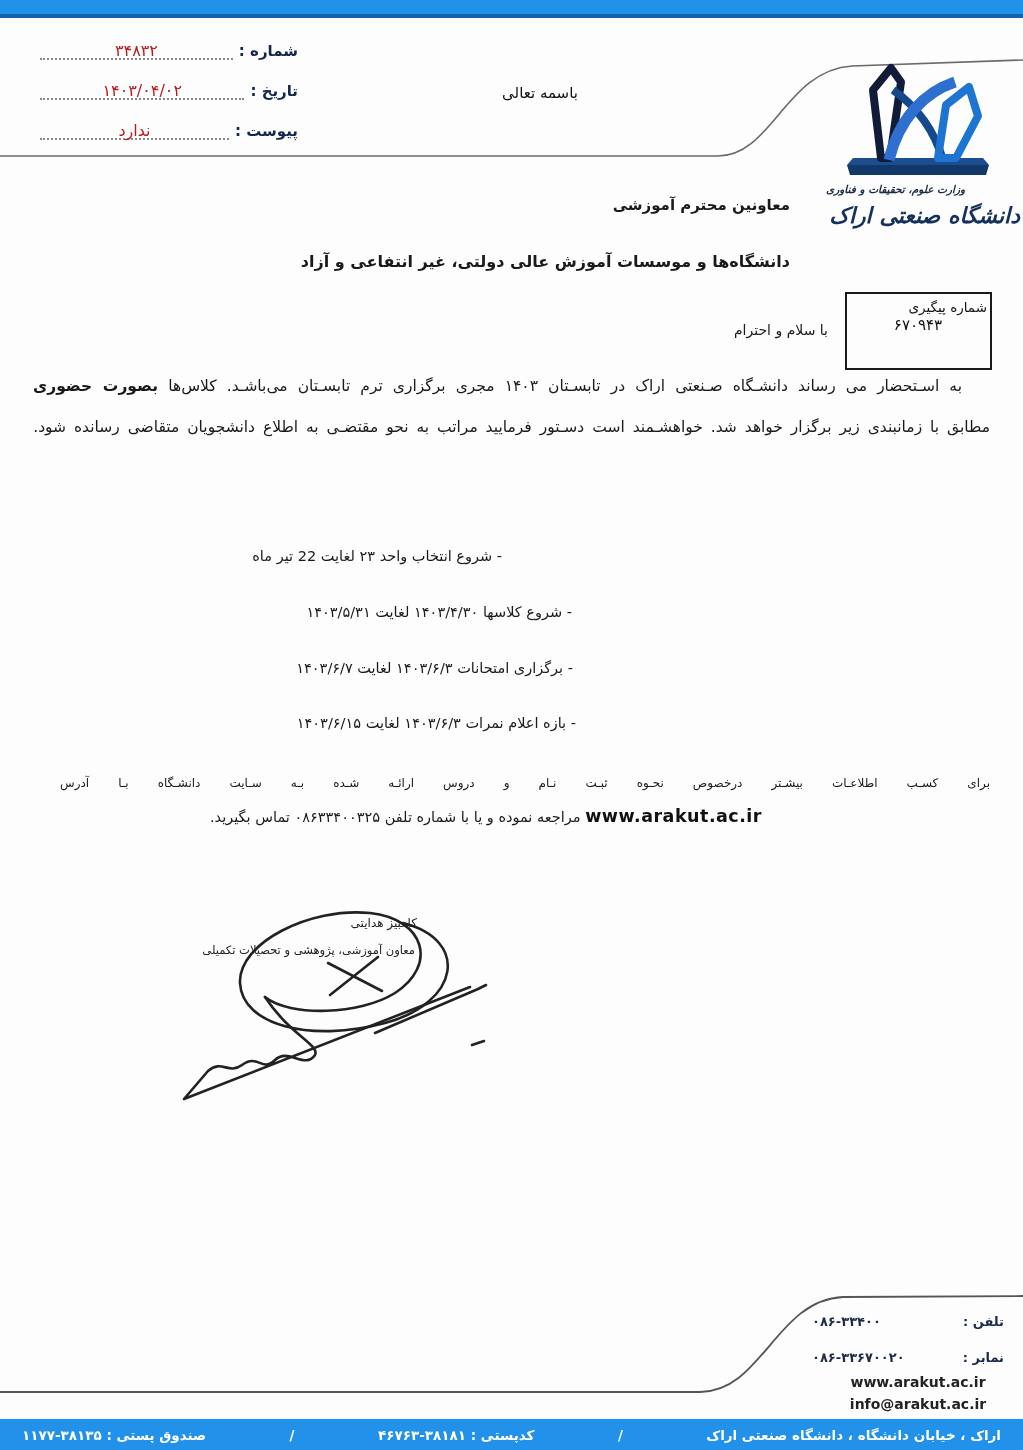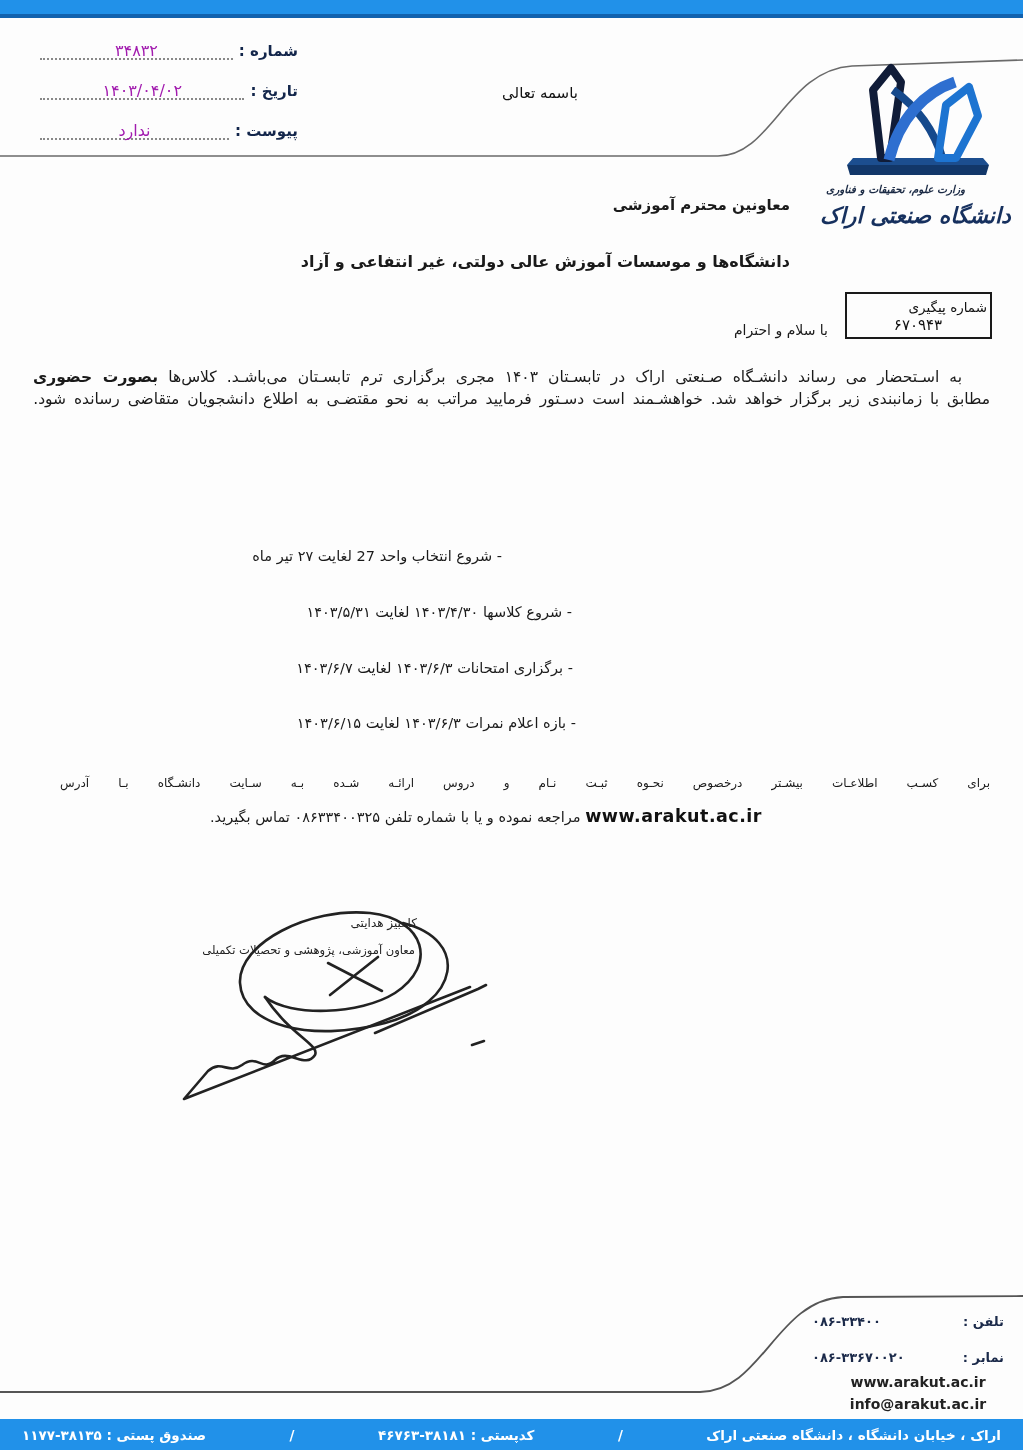--- a/index.html
+++ b/index.html
@@ -13,46 +13,46 @@
     background:#2191e9; border-bottom:4px solid #1262ae;}
   .bottom-bar{position:absolute; left:0; top:1419px; width:100%; height:31px;
     background:#2191e9; color:#fff; display:flex; direction:rtl;
     align-items:center; justify-content:space-between; padding:0 22px;
     box-sizing:border-box; font-weight:bold; font-size:13.5px; white-space:nowrap;}
   
   .frow{position:absolute; left:40px; width:258px; height:36px;
     direction:rtl; display:flex; align-items:flex-end; gap:6px;}
   .flabel{font-weight:bold; font-size:15px; color:#13264b; white-space:nowrap;}
   .fline{flex:1; border-bottom:2px dotted #888; text-align:center; line-height:20px;}
-  .fvalue{font-size:16px; color:#a21caf; position:relative; top:3px; white-space:nowrap;}
+  .fvalue{font-size:16px; color:#b91c1c; position:relative; top:3px; white-space:nowrap;}
   .basmala{position:absolute; left:430px; top:84px; width:220px; text-align:center;
     font-size:15px; color:#111;}
   
   .curves{position:absolute; left:0; top:0; pointer-events:none;}
   
   .logo-svg{position:absolute; left:843px; top:60px;}
   .ministry{position:absolute; left:826px; top:183px; width:190px; text-align:left;
     font-size:10.5px; font-weight:bold; font-style:italic; color:#1c2b45; white-space:nowrap;}
-  .university{position:absolute; left:820px; top:202px; width:200px; text-align:left;
+  .university{position:absolute; left:820px; top:202px; width:200px; text-align:right;
     font-family:"DejaVu Serif", serif; font-size:22px; font-weight:bold; font-style:italic;
     color:#16305e; white-space:nowrap;}
   
   .recip1{position:absolute; right:233px; top:196px; direction:rtl;
     font-weight:bold; font-size:15px; white-space:nowrap;}
   .recip2{position:absolute; right:233px; top:252px; direction:rtl;
     font-weight:bold; font-size:16px; white-space:nowrap;}
   
-  .tracking-box{position:absolute; left:845px; top:292px; width:147px; height:47px;
+  .tracking-box{position:absolute; left:845px; top:292px; width:147px; height:78px;
     border:2px solid #1a1a1a; direction:rtl; box-sizing:border-box; padding:5px 3px 0 2px;}
   .t-label{font-size:13.5px; text-align:right; color:#111; white-space:nowrap;}
   .t-num{font-size:15px; text-align:center; margin-top:1px; letter-spacing:1px; color:#111;}
   .salutation{position:absolute; right:195px; top:322px; direction:rtl; font-size:14px;}
   
   .para1{position:absolute; left:33px; right:33px; top:366px; direction:rtl;
-    text-align:justify; font-size:15.5px; line-height:22px; word-spacing:3px;
+    text-align:justify; font-size:15.5px; line-height:41px; word-spacing:3px;
     text-indent:28px; color:#1a1a1a;}
   .item{position:absolute; direction:rtl; font-size:14.5px; white-space:nowrap; color:#1a1a1a;}
   .para2l1{position:absolute; left:60px; right:33px; top:776px; direction:rtl;
     text-align:justify; text-align-last:justify; font-size:12px; color:#1a1a1a;}
   .para2l2{position:absolute; right:261px; top:806px; direction:rtl;
     font-size:14.5px; white-space:nowrap; color:#1a1a1a;}
   .url{font-weight:bold; font-size:17.5px; letter-spacing:.5px; color:#111;}
   
   .sig-name{position:absolute; right:606px; top:916px; direction:rtl;
     font-size:12px; white-space:nowrap; color:#222;}
@@ -110,21 +110,21 @@
 
   <div class="tracking-box">
     <div class="t-label">شماره پیگیری</div>
     <div class="t-num">۶۷۰۹۴۳</div>
   </div>
 
   <div class="salutation">با سلام و احترام</div>
 
   <div class="para1"><span>به اسـتحضار می رساند دانشـگاه صـنعتی اراک در تابسـتان ۱۴۰۳ مجری برگزاری ترم تابسـتان می‌باشـد. کلاس‌ها</span> <b>بصورت حضوری</b> <span>مطابق با زمانبندی زیر برگزار خواهد شد. خواهشـمند است دسـتور فرمایید مراتب به نحو مقتضـی به اطلاع دانشجویان متقاضی رسانده شود.</span></div>
 
-  <div class="item" style="right:521px; top:548px">- شروع انتخاب واحد 27 لغایت ۲۷ تیر ماه</div>
+  <div class="item" style="right:521px; top:548px">- شروع انتخاب واحد ۲۳ لغایت 22 تیر ماه</div>
   <div class="item" style="right:451px; top:604px">- شروع کلاسها ۱۴۰۳/۴/۳۰ لغایت ۱۴۰۳/۵/۳۱</div>
   <div class="item" style="right:450px; top:660px">- برگزاری امتحانات ۱۴۰۳/۶/۳ لغایت ۱۴۰۳/۶/۷</div>
   <div class="item" style="right:447px; top:715px">- بازه اعلام نمرات ۱۴۰۳/۶/۳ لغایت ۱۴۰۳/۶/۱۵</div>
 
   <div class="para2l1">برای کسـب اطلاعـات بیشـتر درخصوص نحـوه ثبـت نـام و دروس ارائـه شـده بـه سـایت دانشـگاه بـا آدرس</div>
   <div class="para2l2"><bdi class="url">www.arakut.ac.ir</bdi> <span>مراجعه نموده و یا با شماره تلفن ۰۸۶۳۳۴۰۰۳۲۵ تماس بگیرید.</span></div>
 
   <div class="sig-name">کامبیز هدایتی</div>
   <div class="sig-title">معاون آموزشی، پژوهشی و تحصیلات تکمیلی</div>
   <svg class="sig-svg" width="380" height="245" viewBox="0 0 380 245">

